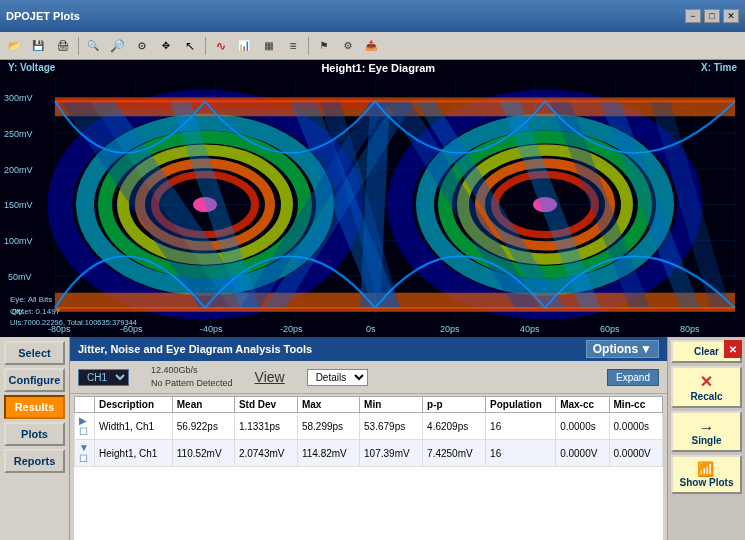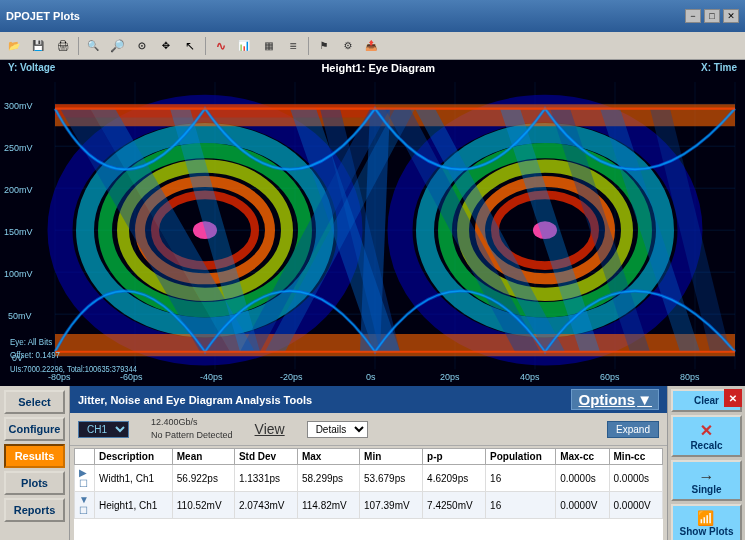--- a/index.html
+++ b/index.html
@@ -43,21 +43,21 @@
       border: 1px solid transparent;
       display: flex; align-items: center; justify-content: center;
       cursor: pointer;
       font-size: 10px;
     }
     .toolbar-sep { width: 1px; height: 18px; background: #999; margin: 0 2px; }
 
     
     .plot-area {
       background: #0f766e;
-      height: 326px;
+      height: 277px;
       position: relative;
       overflow: hidden;
     }
 
     .plot-canvas {
       position: absolute;
       top: 0; left: 0;
       width: 100%; height: 100%;
     }
 
@@ -123,26 +123,25 @@
       display: flex;
       justify-content: space-between;
       align-items: center;
     }
 
     .options-btn {
       background: #4a7aaa;
       border: 1px solid #6a9aca;
       color: white;
       padding: 1px 6px;
-      font-size: 15px;
+      font-size: 12px;
       cursor: pointer;
       display: flex;
       align-items: center;
       gap: 2px;
-      text-decoration: underline;
     }
 
     .controls-row {
       display: flex;
       align-items: center;
       padding: 3px 8px;
       gap: 22px;
       background: #d4d0c8;
       border-bottom: 1px solid #aaa;
     }
@@ -220,21 +219,21 @@
       width: 78px;
       background: #c8c4bc;
       padding: 3px;
       display: flex;
       flex-direction: column;
       gap: 3px;
       border-left: 1px solid #999;
     }
 
     .right-btn {
-      background: #7dd3fc;
+      background: #fef9c3;
       border: 2px outset #e0ddd5;
       padding: 4px 2px;
       text-align: center;
       cursor: pointer;
       font-size: 10px;
       font-weight: bold;
       color: #003366;
       display: flex;
       flex-direction: column;
       align-items: center;

